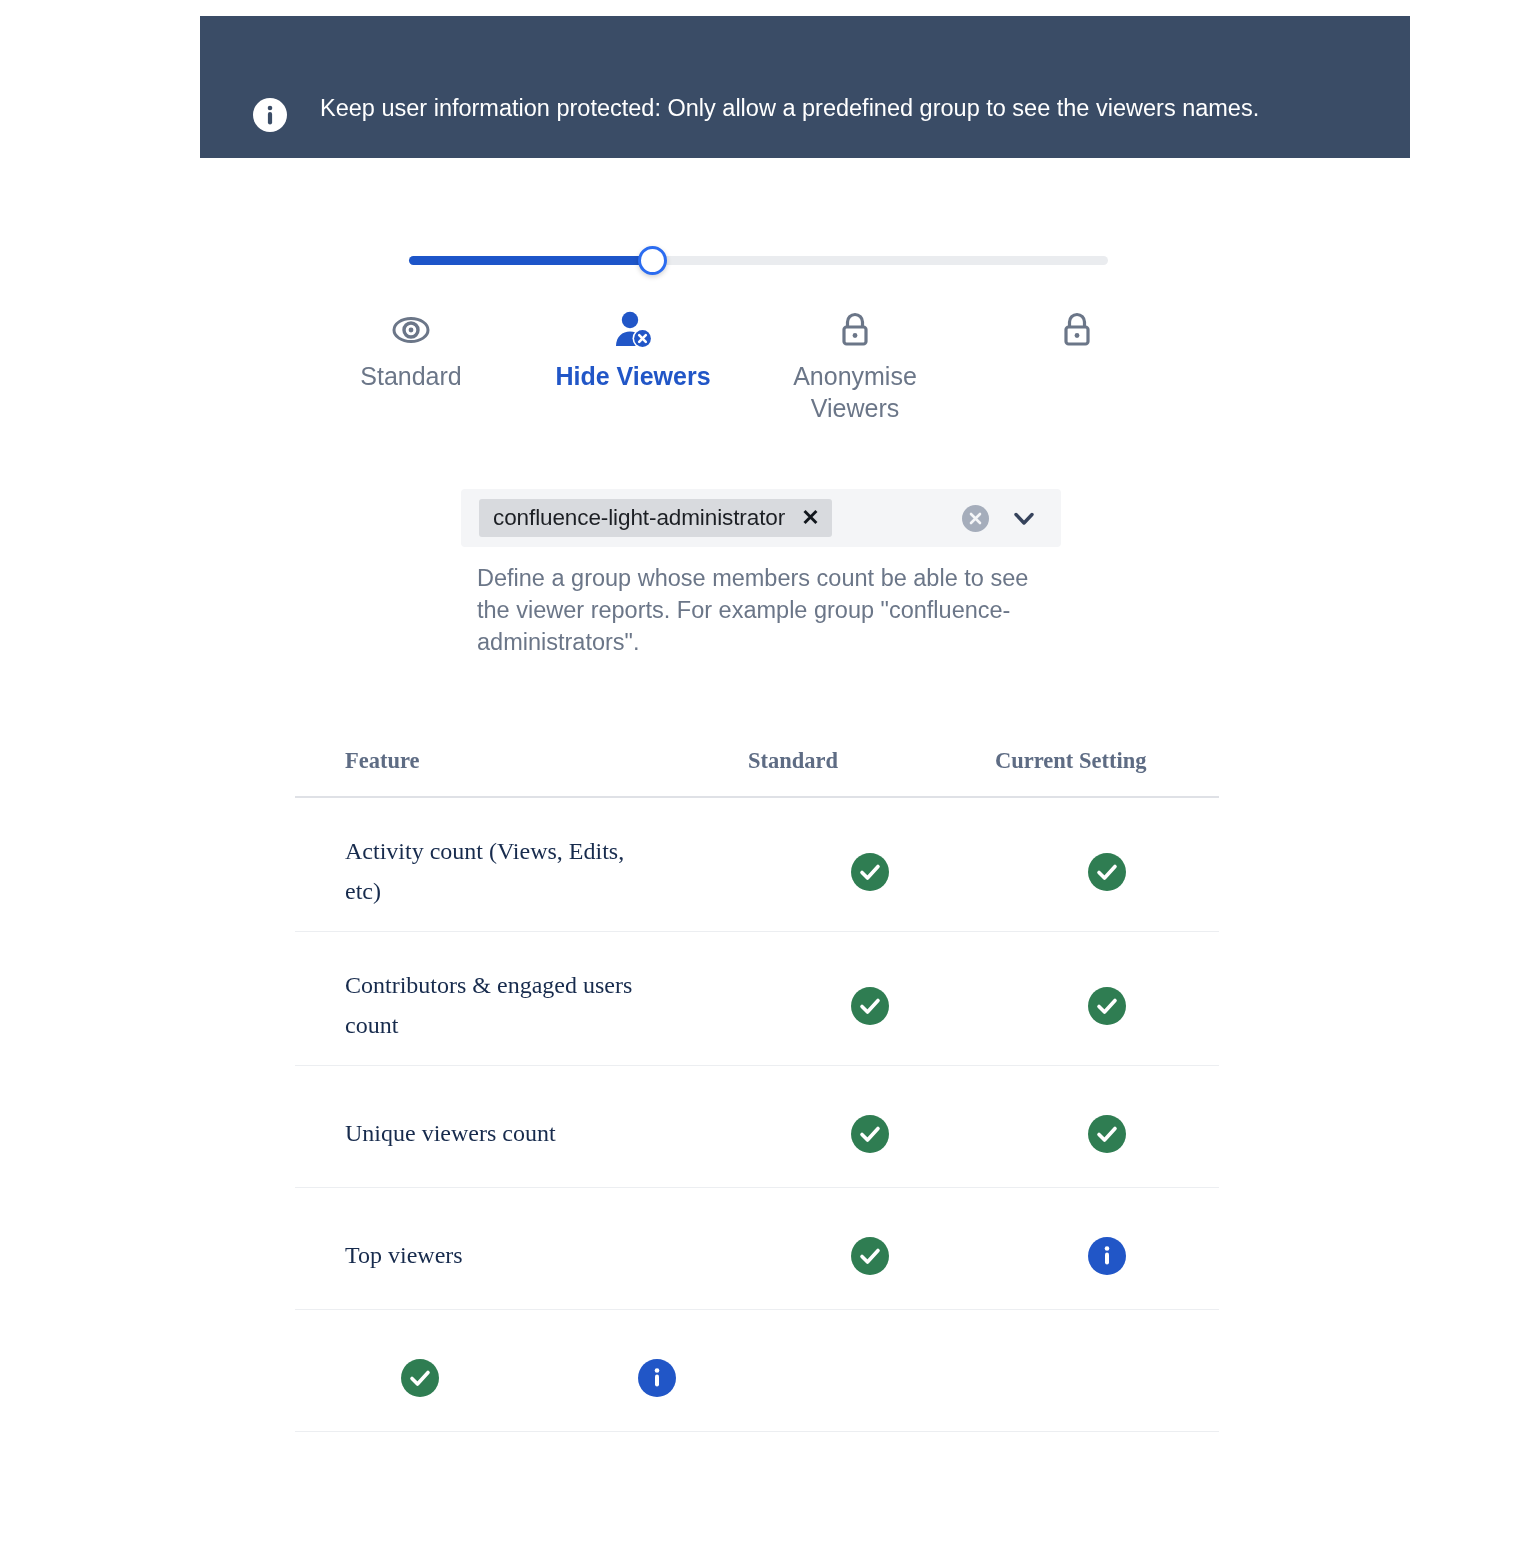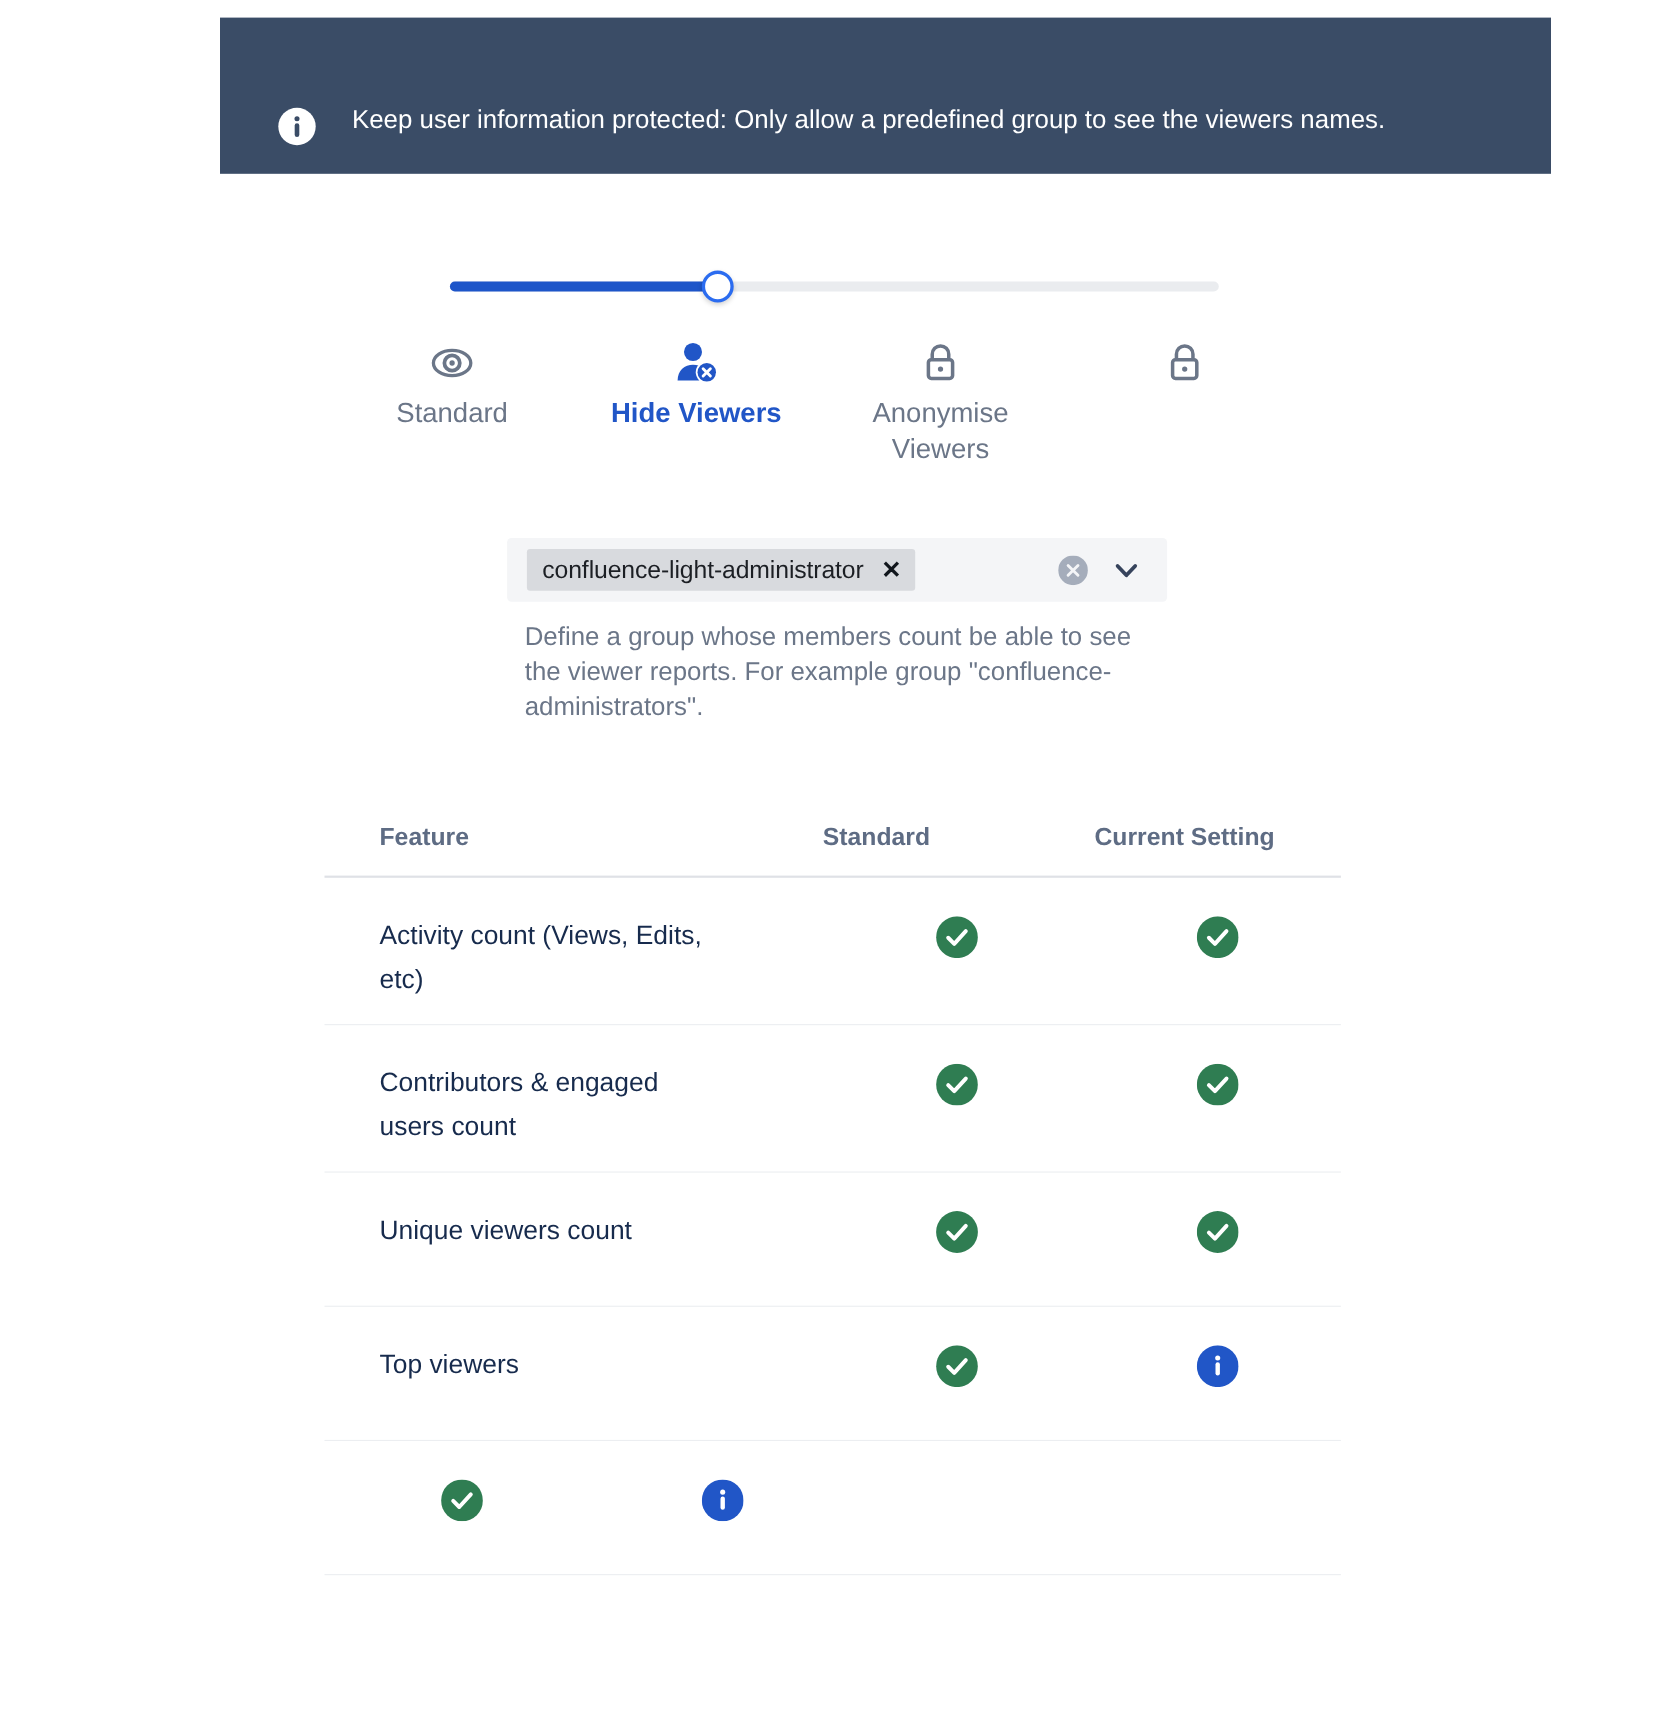--- a/index.html
+++ b/index.html
@@ -179,21 +179,22 @@
 
   
   .table {
     position: absolute;
     left: 295px;
     top: 740px;
     width: 924px;
   }
   .t-row {
     display: flex;
-    align-items: flex-start;
+    align-items: center;
+    font-family: Liberation Serif, serif;
   }
   .t-head {
     border-bottom: 2px solid #dfe1e6;
     padding: 8px 0 22px 0;
   }
   .t-body-row {
     border-bottom: 1px solid #eceef1;
     min-height: 122px;
     padding: 33px 0 20px 0;
   }

